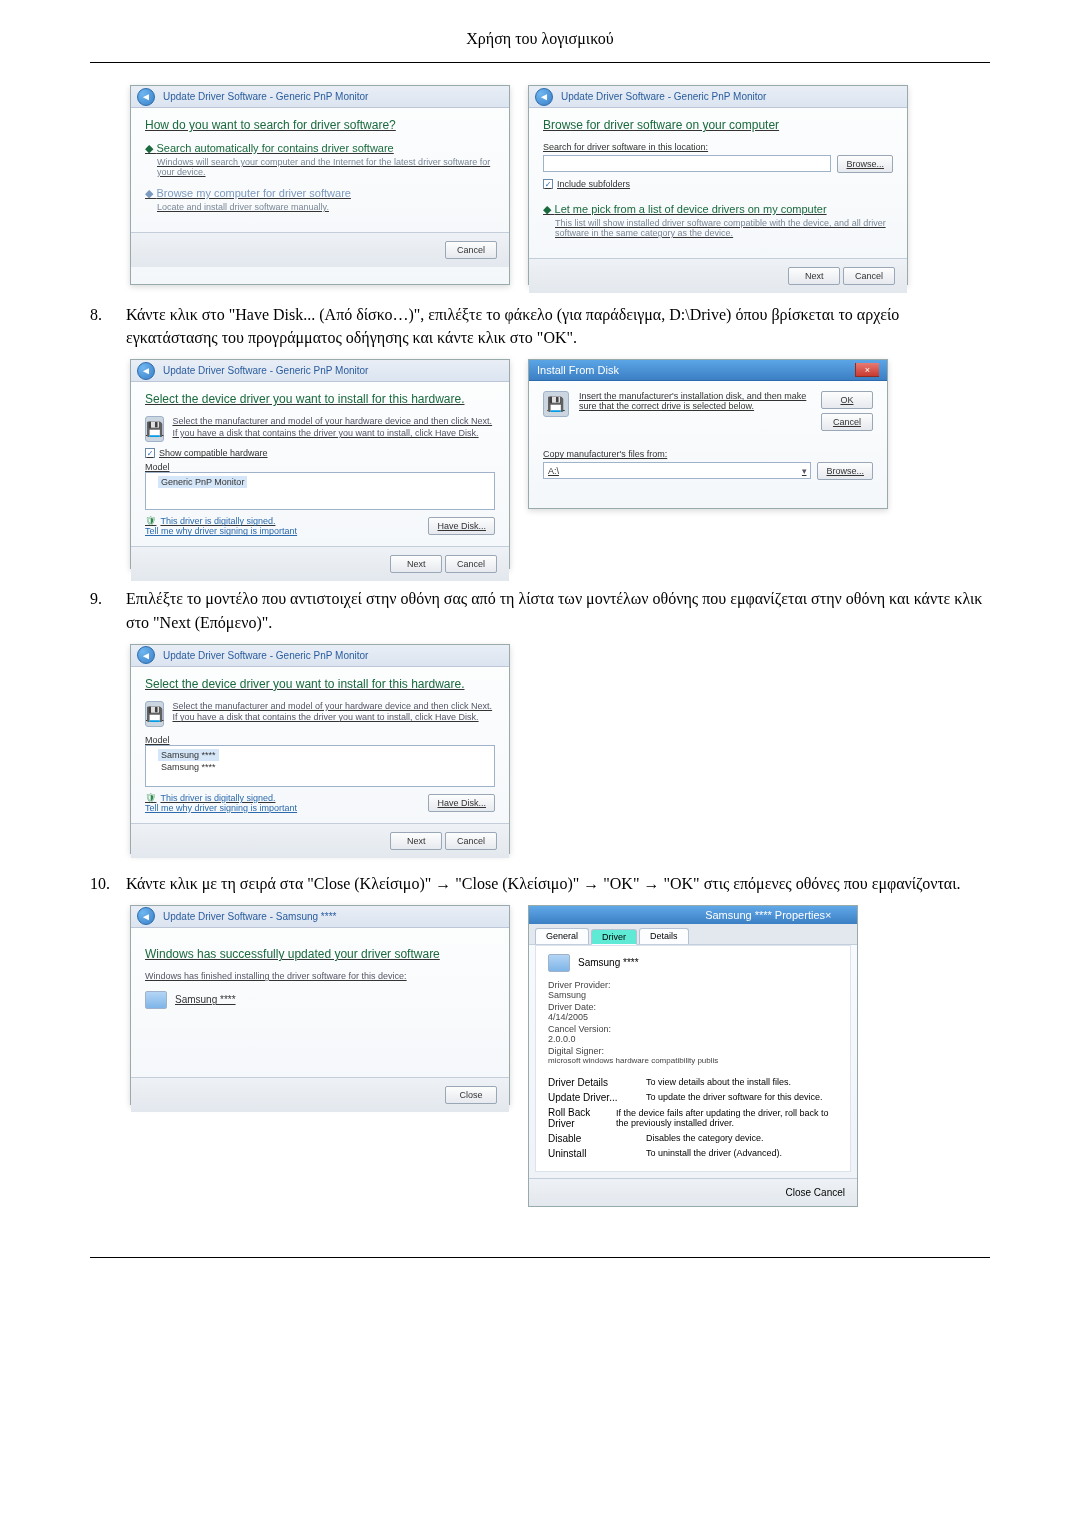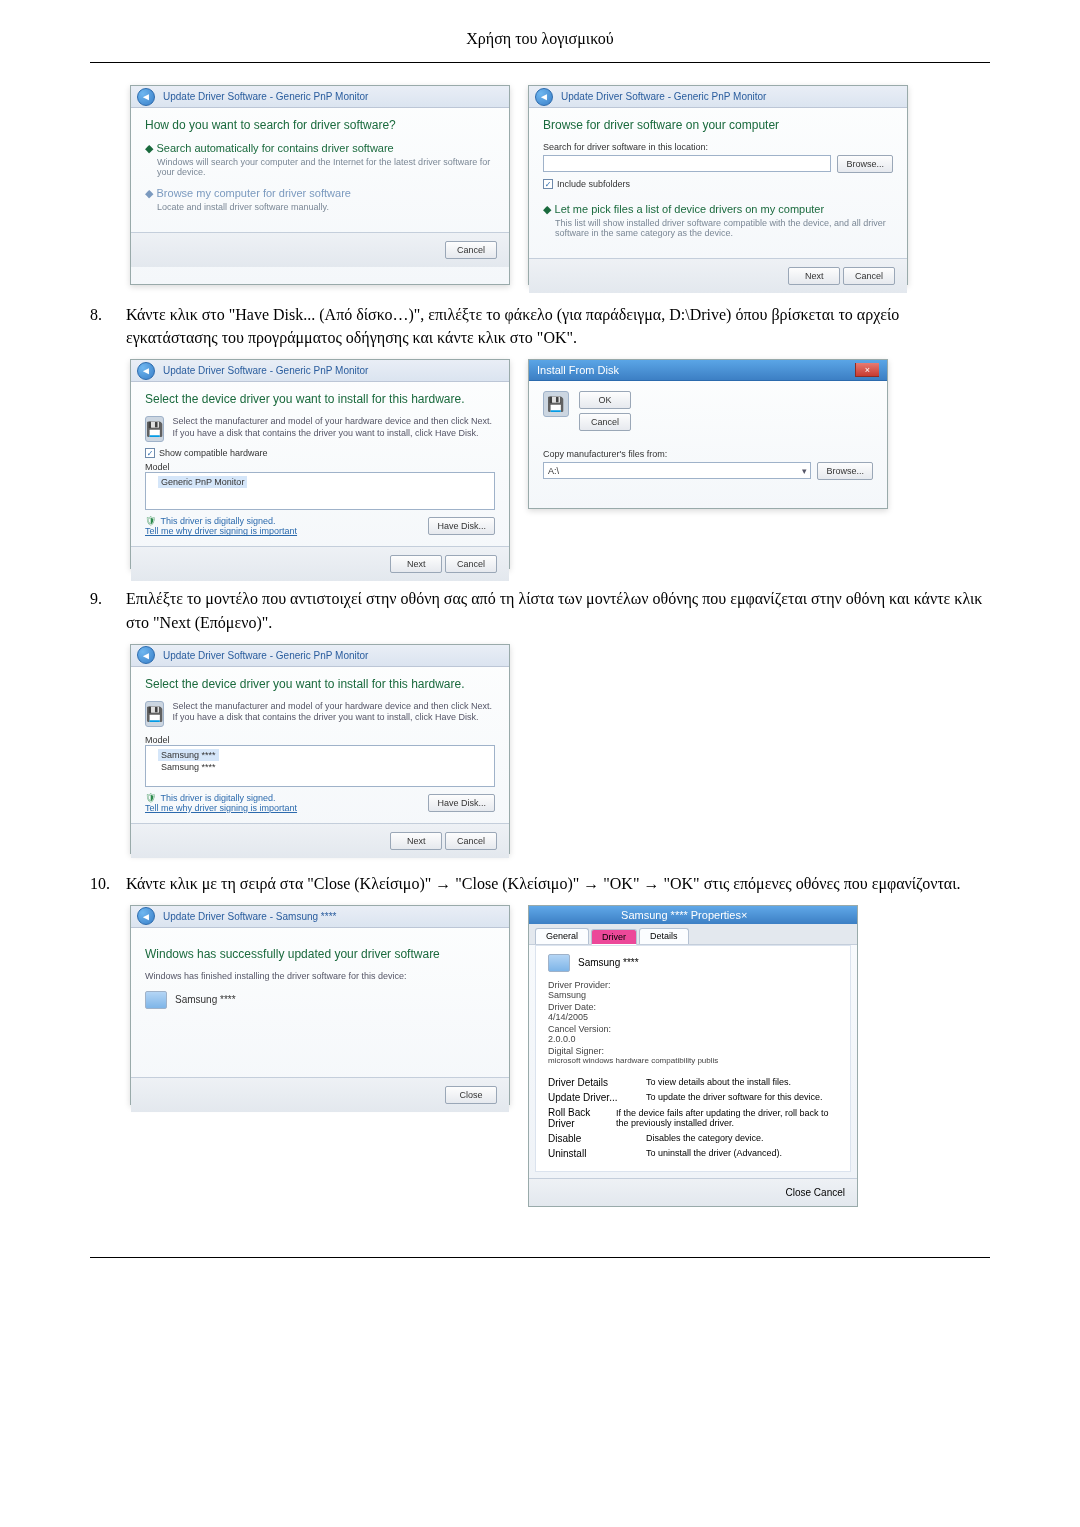--- a/index.html
+++ b/index.html
@@ -85,21 +85,21 @@
       right: 0; top: 0;
       width: 30px; height: 14px;
       background: linear-gradient(#e77a72, #c83b31);
       border: 1px solid #8f2c24;
       border-top: none;
       border-right: none;
       color:#fff;
       font-size:9px;
       display:flex;align-items:center;justify-content:center;
     }
-    .dlg .body { padding: 10px 14px; }
+    .dlg .body { padding: 10px 14px; text-decoration: underline; }
     .dlg .heading {
       color: #1a6a3d;
       font-size: 12px;
       margin-bottom: 10px;
     }
     .dlg .link-arrow {
       color: #1a6a3d;
       font-size: 11px;
       margin-bottom: 2px;
     }
@@ -152,24 +152,24 @@
       display:flex;justify-content:space-between;align-items:center;
       border-bottom:1px solid #2b6aad;
     }
     .disk-icon {
       width:26px;height:26px;
       background:#ccd6e1;border:1px solid #9fb2c9;border-radius:3px;
       display:inline-flex;align-items:center;justify-content:center;
       font-size:14px;color:#5a6a7a;
     }
     .prop-dlg { width: 330px; border: 1px solid #9aa; font-family:'Segoe UI',Tahoma,sans-serif; font-size:10px; background: linear-gradient(#f9fbfd,#eef2f7);}
-    .prop-title { background: linear-gradient(#60a8e8,#3c7fc4); color:#fff; font-size:11px; padding:3px 0; display:flex;justify-content:center;}
+    .prop-title { background: linear-gradient(#60a8e8,#3c7fc4); color:#fff; font-size:11px; padding:3px 8px; display:flex;justify-content:flex-end;}
     .tabs { display:flex; gap:2px; background:#e3e8ee; padding:4px 6px 0 6px; border-bottom:1px solid #c4cedb;}
     .tab { background:#fbfdff; border:1px solid #b5c2d3; border-bottom:none; border-radius:3px 3px 0 0; padding:2px 10px; font-size:9px;}
-    .tab.active { background:#ec4899; font-weight:400; border-bottom:1px solid #fff; position:relative; top:1px;}
+    .tab.active { background:#5eead4; font-weight:400; border-bottom:1px solid #fff; position:relative; top:1px;}
     .prop-body { background:#fff; padding:8px 12px; border:1px solid #dbe3ee; margin:0 6px 6px 6px;}
     .prop-row { display:flex; margin:2px 0; font-size:9px;flex-direction:column;}
     .prop-row .k { width:90px; color:#444;}
     .prop-row .v { color:#444;}
     .prop-btn-row { display:flex; align-items:center; margin:4px 0; gap:8px;}
     .mon-icon {width:22px;height:18px;border:1px solid #9fb2c9;background:linear-gradient(#b4d5f5,#7eb5e8);border-radius:2px;}
   </style>
 </head>
 <body>
 
@@ -205,21 +205,21 @@
       <div class="heading">Browse for driver software on your computer</div>
       <div style="font-size:9px;color:#333;">Search for driver software in this location:</div>
       <div style="display:flex;gap:6px;margin-top:3px;">
         <div class="inputbox" style="flex:1;"></div>
         <span class="btn">Browse...</span>
       </div>
       <div class="chk">
           <span class="chkbox">✓</span>
           <span>Include subfolders</span>
         </div>
-      <div class="link-arrow" style="margin-top:14px;">◆ <span>Let me pick files a list of device drivers on my computer</span></div>
+      <div class="link-arrow" style="margin-top:14px;">◆ <span>Let me pick from a list of device drivers on my computer</span></div>
       <div class="linksub">This list will show installed driver software compatible with the device, and all driver software in the same category as the device.</div>
     </div>
     <div class="footer">
       <span class="btn">Next</span>
       <span class="btn">Cancel</span>
     </div>
   </div>
 </div>
 
 <div class="step">
@@ -266,20 +266,21 @@
   </div>
 
   <div class="dlg" style="width:360px;height:150px;">
     <div class="ifd-title">
       <span>Install From Disk</span>
       <span class="closebox" style="position:static;width:24px;">×</span>
     </div>
     <div class="body">
       <div style="display:flex;gap:10px;">
         <span class="disk-icon">💾</span>
+        <div style="font-size:9px;color:#333;flex:1;">Insert the manufacturer's installation disk, and then make sure that the correct drive is selected below.</div>
         <div style="display:flex;flex-direction:column;gap:4px;">
           <span class="btn">OK</span>
           <span class="btn">Cancel</span>
         </div>
       </div>
       <div style="font-size:9px;color:#333;margin-top:18px;">Copy manufacturer's files from:</div>
       <div style="display:flex;gap:6px;margin-top:3px;">
         <div class="inputbox" style="flex:1;">
             <span>A:\</span>
             <span style="margin-left:auto;color:#556;">▾</span>

